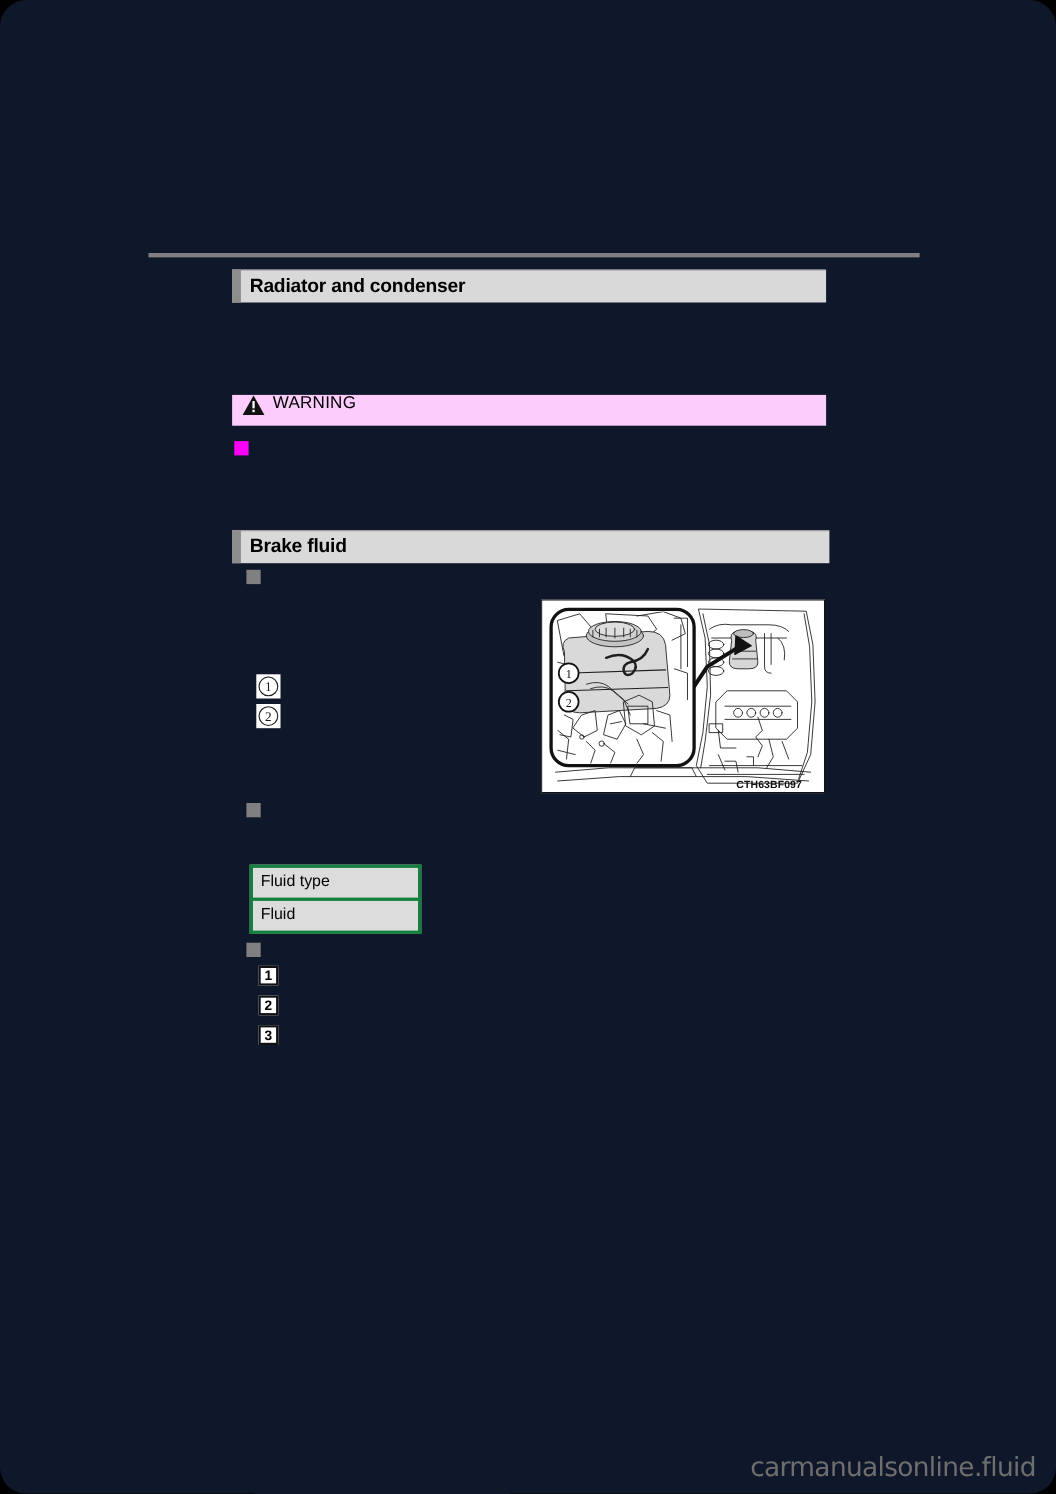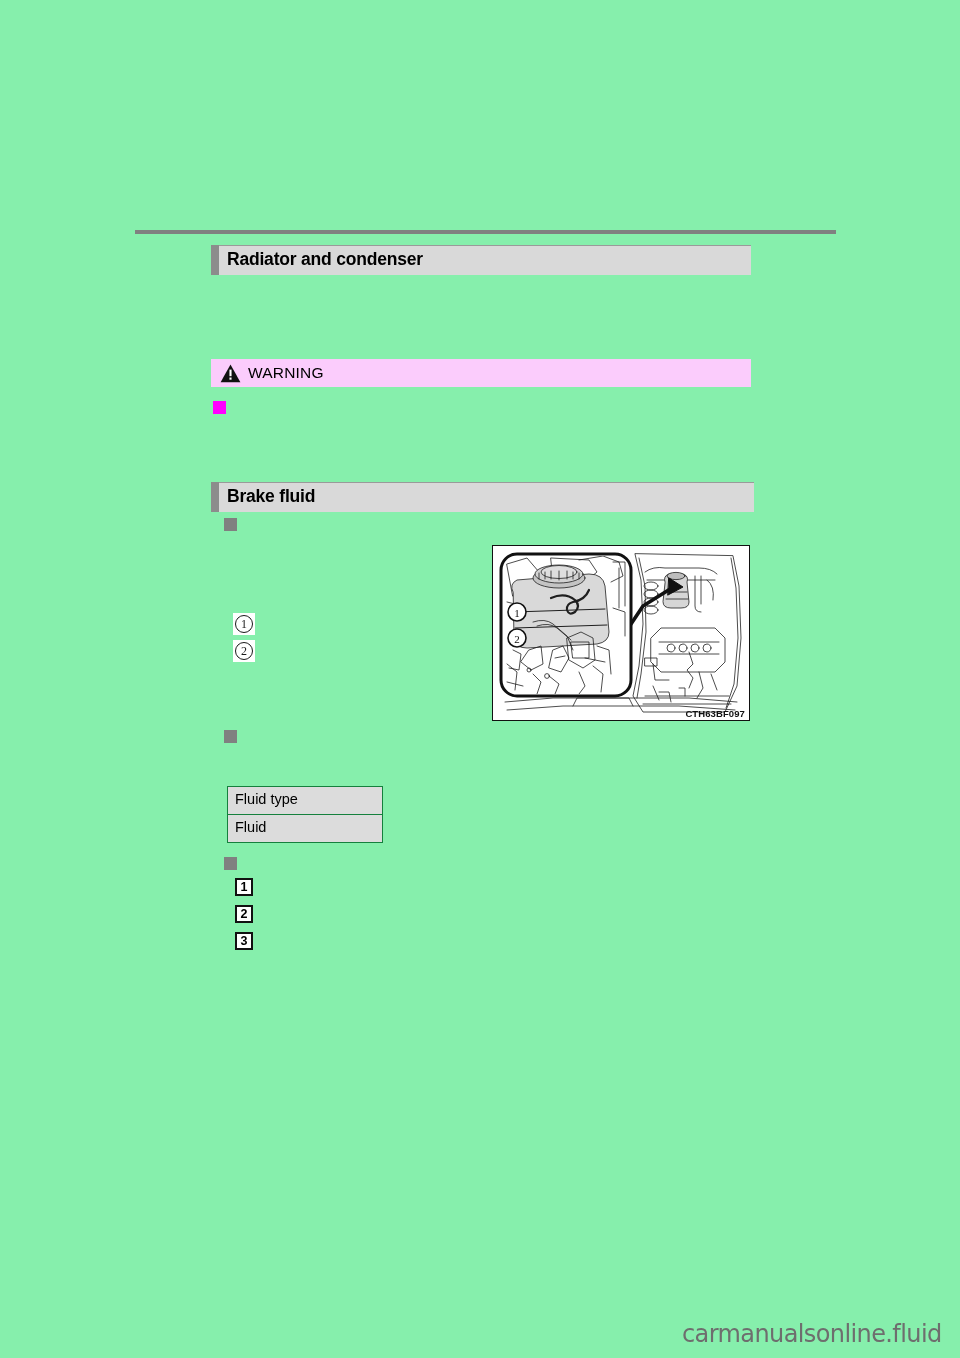--- a/index.html
+++ b/index.html
@@ -13,21 +13,22 @@
     height: 1358px;
     position: relative;
     overflow: hidden;
     font-family: "Liberation Sans", sans-serif;
     color: #000000;
   }
 
   .page {
     position: absolute;
     inset: 0;
-    background: #86efac;
+    background: #0f172a;
+    border-radius: 24px;
   }
 
   
   .top-rule {
     position: absolute;
     left: 135px;
     top: 230px;
     width: 701px;
     height: 4px;
     background: #808080;
@@ -63,21 +64,20 @@
 
   
   .warning-bar {
     position: absolute;
     left: 211px;
     top: 359px;
     width: 540px;
     height: 28px;
     background: #fbccfc;
     display: flex;
-    align-items: center;
     padding-left: 9px;
     box-sizing: border-box;
   }
   .warn-tri {
     width: 21px;
     height: 19px;
     flex: 0 0 21px;
     margin-right: 7px;
   }
   .warning-bar .wlabel {
@@ -151,21 +151,21 @@
   
   .spec-table {
     position: absolute;
     left: 227px;
     top: 786px;
     width: 156px;
     border-collapse: collapse;
     background: #dcdcdc;
   }
   .spec-table td {
-    border: 1px solid #15803d;
+    border: 3px solid #15803d;
     padding: 4px 7px 5px 7px;
     font-size: 14.5px;
     line-height: 1.1;
     color: #000000;
     background: #dcdcdc;
     height: 18px;
     margin-left: 48px;
   }
 
   
@@ -175,21 +175,21 @@
     top: 545px;
     width: 258px;
     height: 176px;
     background: #ffffff;
     border: 1px solid #111111;
     box-sizing: border-box;
   }
   .illustration svg { display: block; }
   .illus-code {
     position: absolute;
-    right: 4px;
+    right: 20px;
     bottom: 1px;
     font-size: 9.5px;
     font-weight: bold;
     letter-spacing: 0.1px;
     color: #111111;
     font-family: "Liberation Sans", sans-serif;
   }
 
   
   .watermark {

